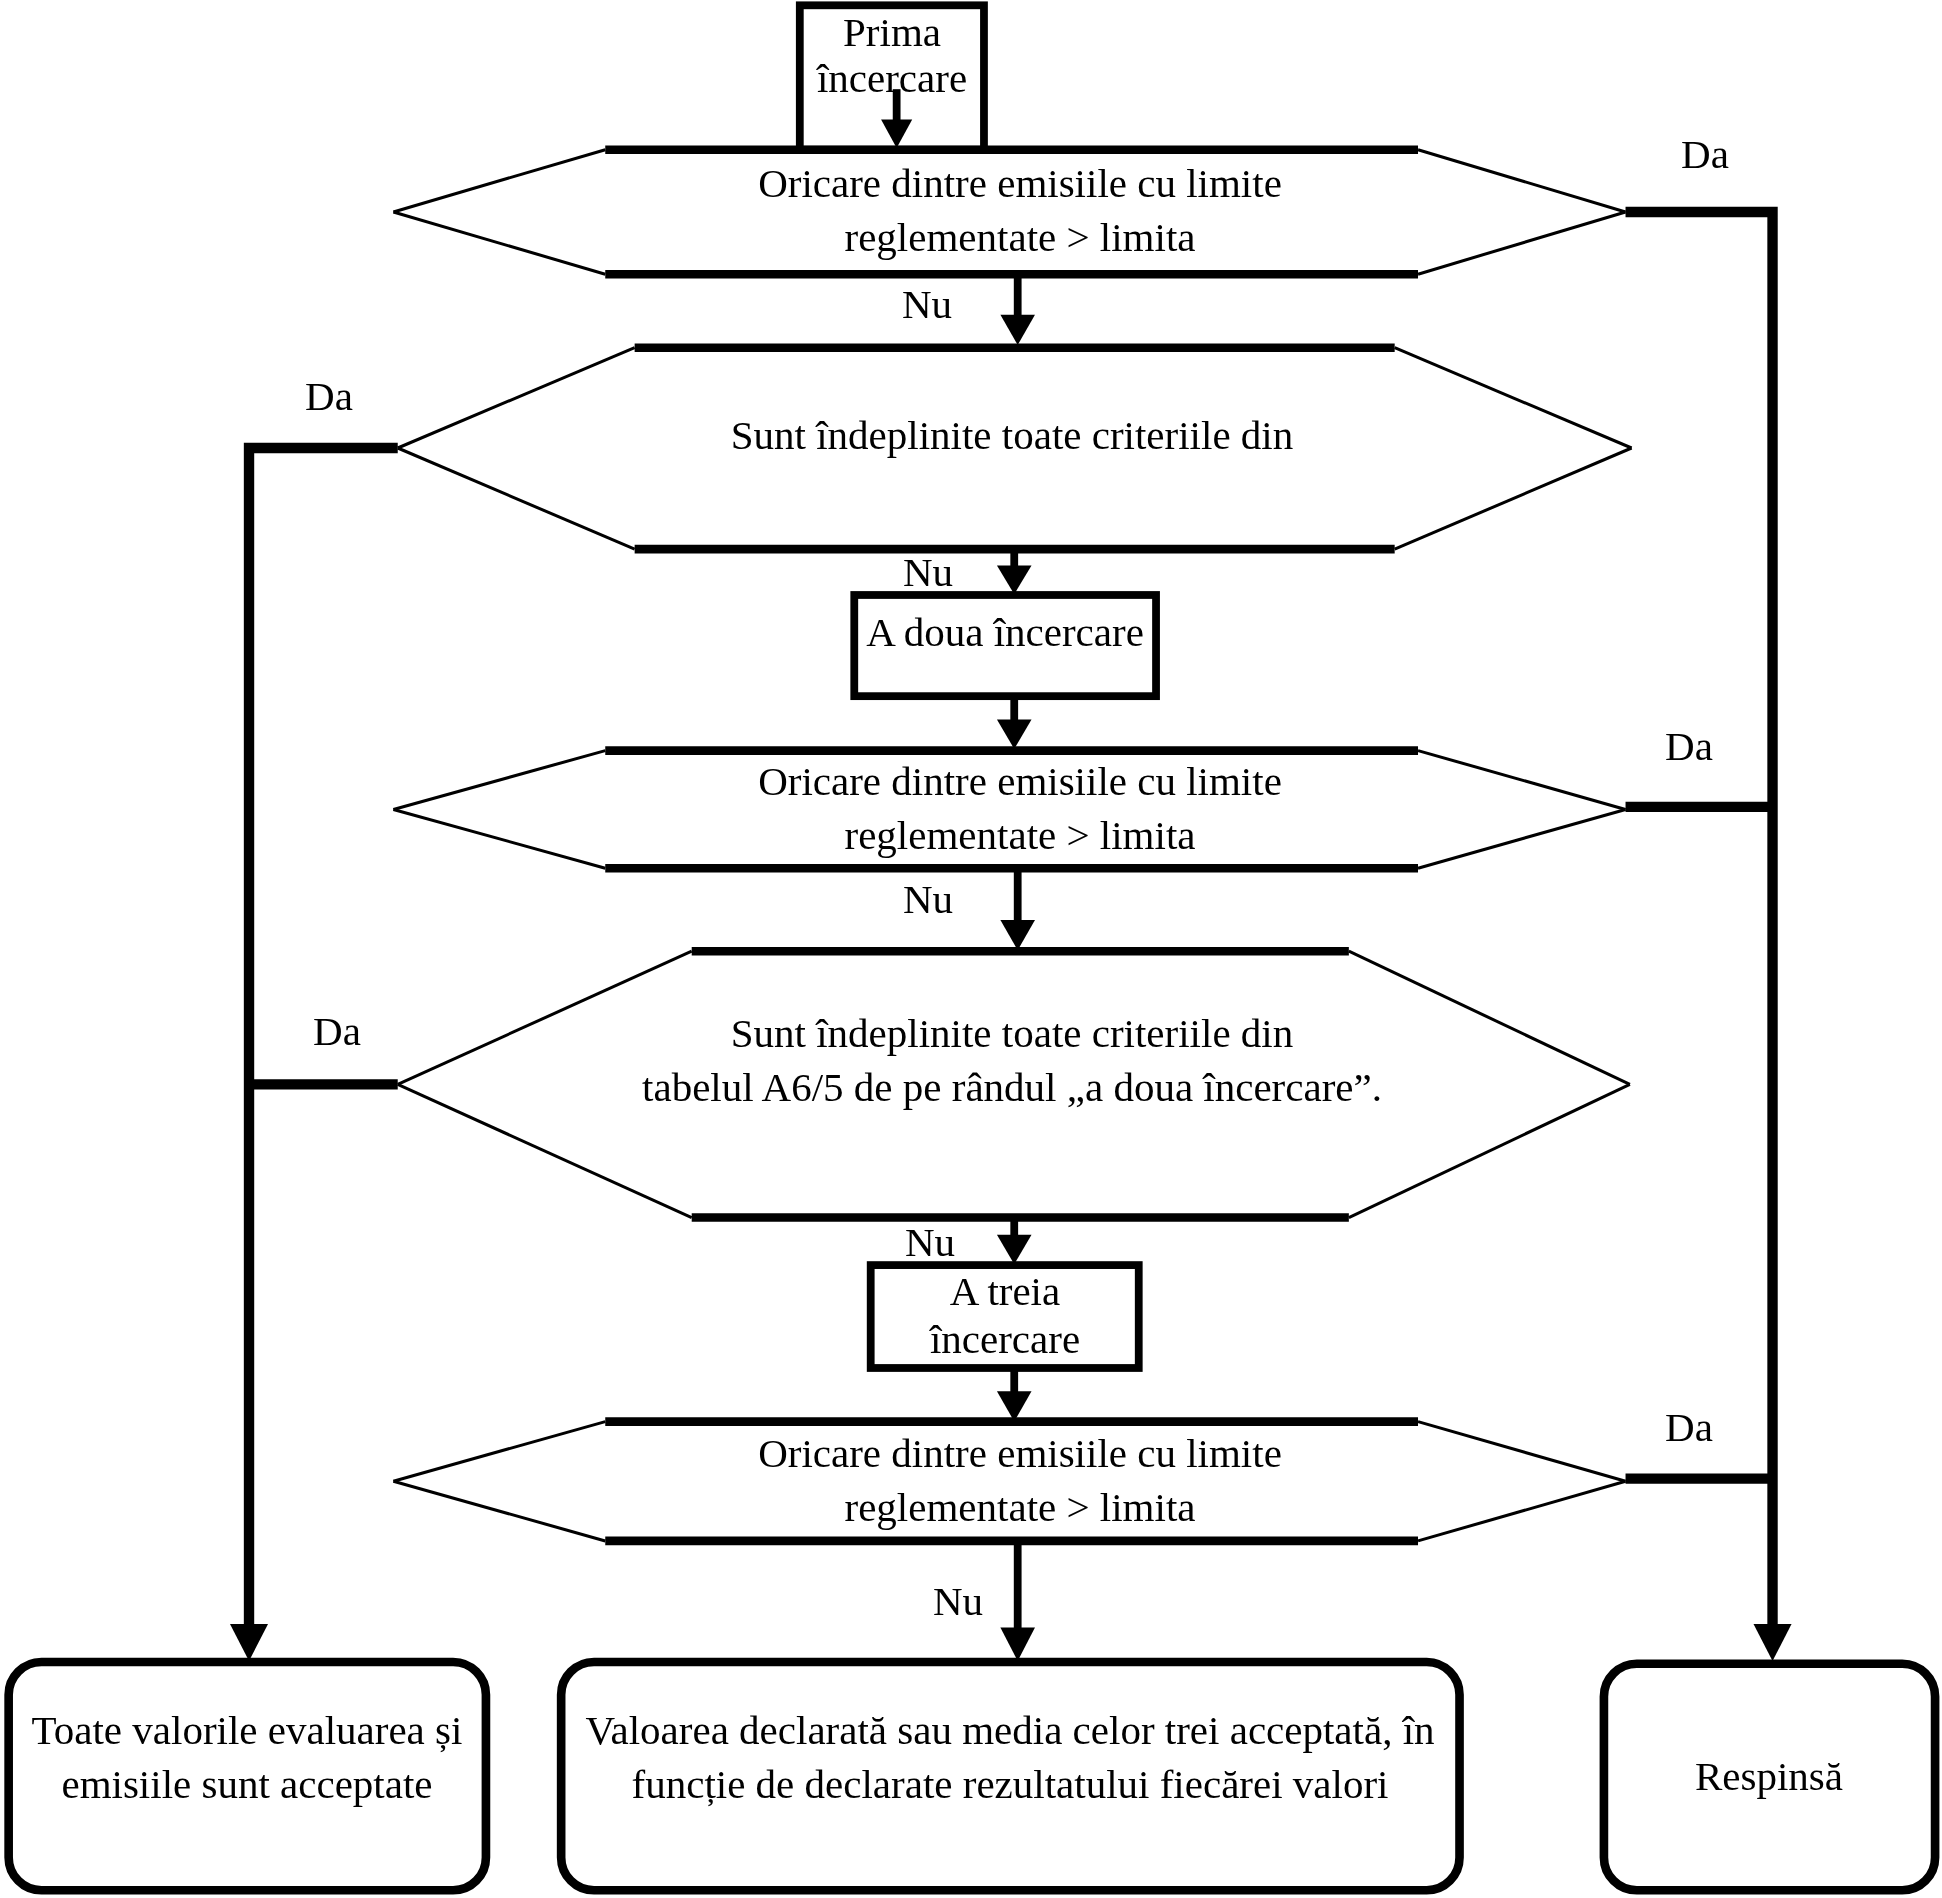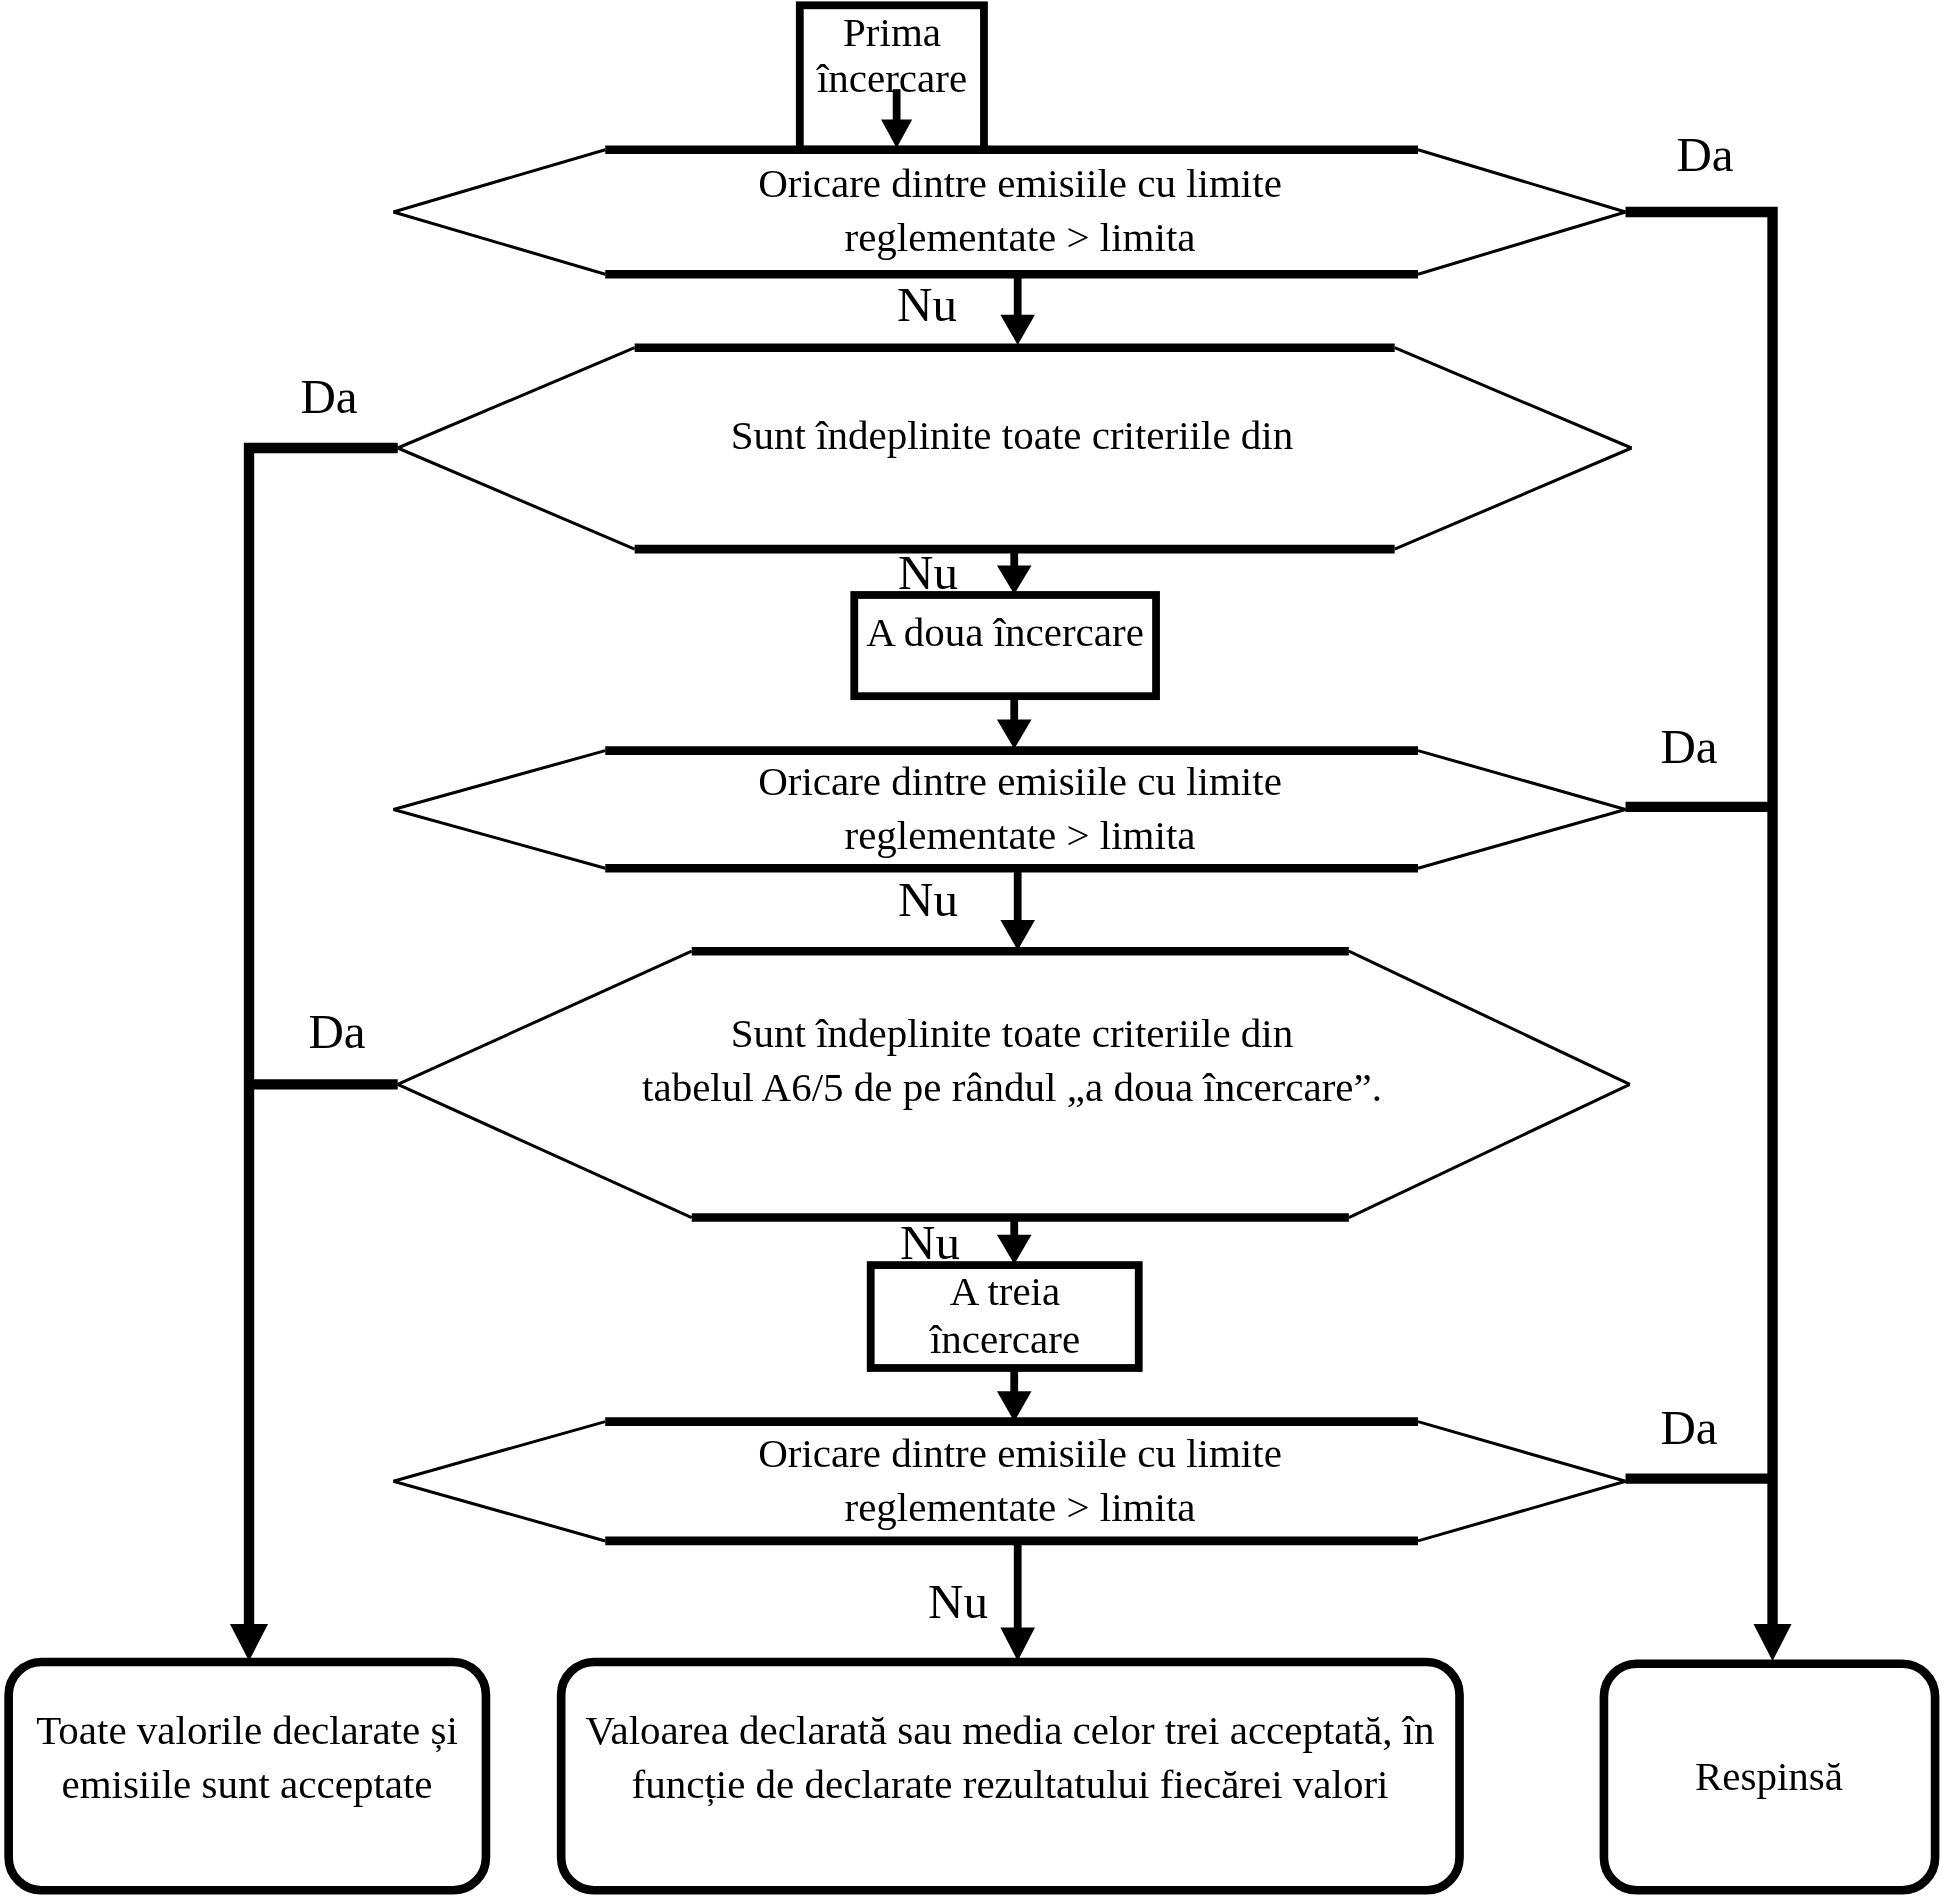--- a/index.html
+++ b/index.html
@@ -8,21 +8,21 @@
     font-family:"Liberation Serif","DejaVu Serif",serif;color:#000;overflow:hidden;padding-left:24px;
   }
   #shapes{position:absolute;left:0;top:0;width:1942px;height:1899px}
   .txt{
     position:absolute;transform:translate(-50%,-50%);
     text-align:center;font-size:41px;line-height:54px;white-space:nowrap;
   }
   .txt div{white-space:nowrap}
   .lbl{
     position:absolute;transform:translate(-50%,-50%);
-    font-size:49px;line-height:41px;white-space:nowrap;
+    font-size:41px;line-height:41px;white-space:nowrap;
   }
   .start-lines{line-height:46px}
   .proc-lines{line-height:48px}
 </style>
 </head>
 <body>
 
 <div id="canvas">
 
   <svg id="shapes" viewBox="0 0 2246 2196">
@@ -175,21 +175,21 @@
     <div>A treia</div>
     <div>încercare</div>
   </div>
 
   <div class="txt" style="left:1020px;top:1480px">
     <div>Oricare dintre emisiile cu limite</div>
     <div>reglementate &gt; limita</div>
   </div>
 
   <div class="txt" style="left:247px;top:1757px">
-    <div>Toate valorile declarate și</div>
+    <div>Toate valorile evaluarea și</div>
     <div>emisiile sunt acceptate</div>
   </div>
 
   <div class="txt" style="left:1010px;top:1757px">
     <div>Valoarea declarată sau media celor trei acceptată, în</div>
     <div>funcție de declarate rezultatului fiecărei valori</div>
   </div>
 
   <div class="txt" style="left:1769px;top:1776px">
     <div>Respinsă</div>

